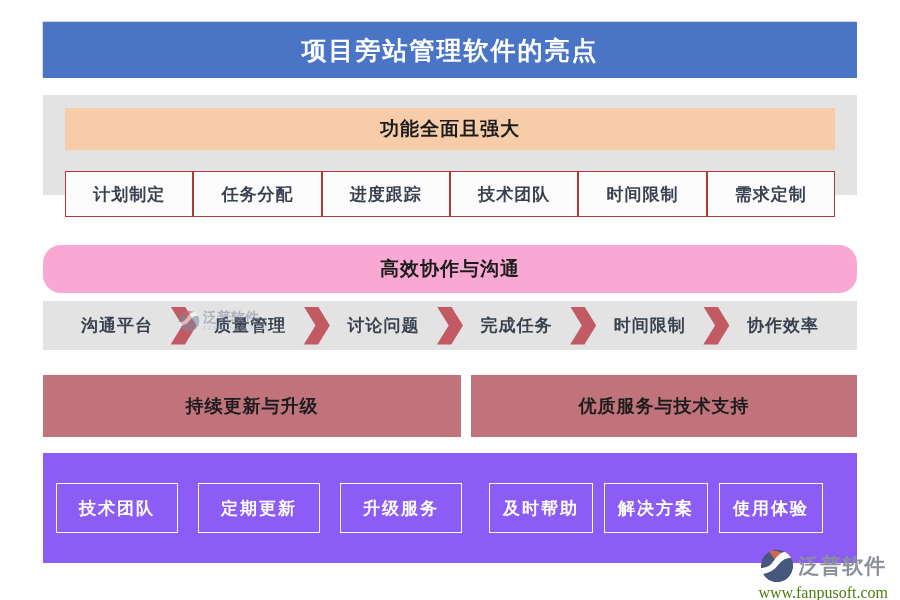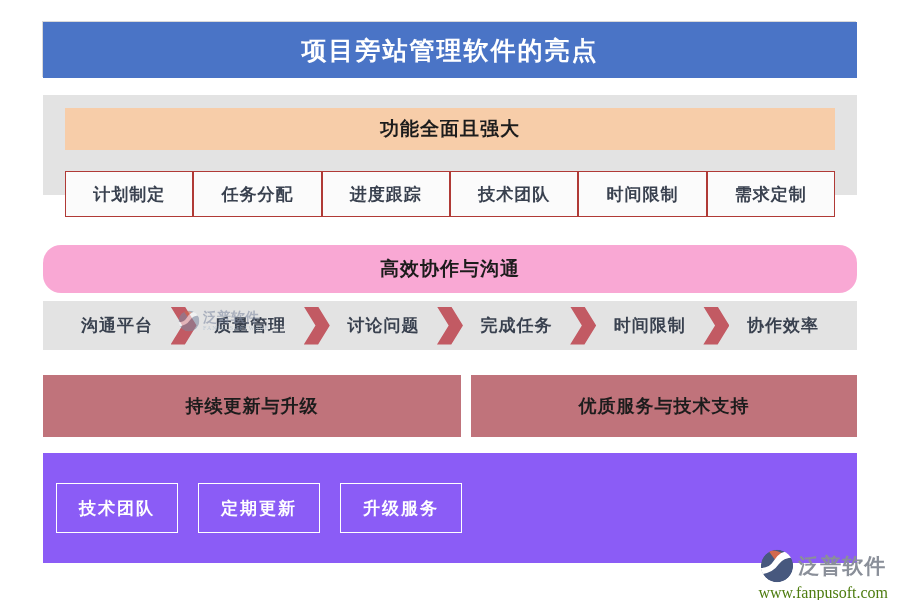--- a/index.html
+++ b/index.html
@@ -138,20 +138,25 @@
 
 <div class="abs lower-banner left">持续更新与升级</div>
 <div class="abs lower-banner right">优质服务与技术支持</div>
 
 <div class="abs support-section">
   <div class="support-group left">
     <div class="support-btn">技术团队</div>
     <div class="support-btn">定期更新</div>
     <div class="support-btn">升级服务</div>
   </div>
+  <div class="support-group right">
+    <div class="support-btn">及时帮助</div>
+    <div class="support-btn">解决方案</div>
+    <div class="support-btn">使用体验</div>
+  </div>
 </div>
 
 <div class="abs footer-logo">
   <div class="brand-row">
     <svg width="34" height="34" viewBox="0 0 40 40">
       <defs>
           <clipPath id="ftclip">
             <circle cx="20" cy="20" r="19"></circle>
           </clipPath>
         </defs>

